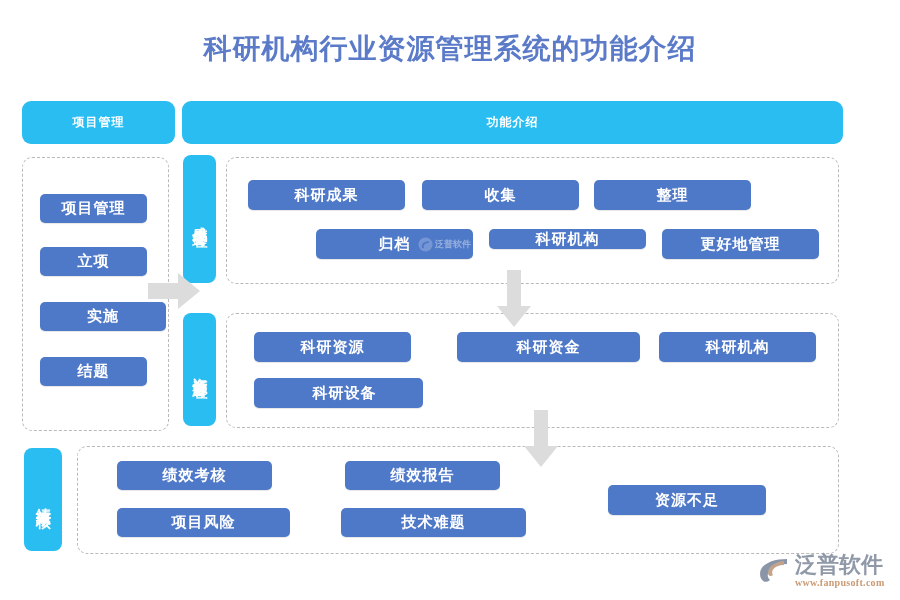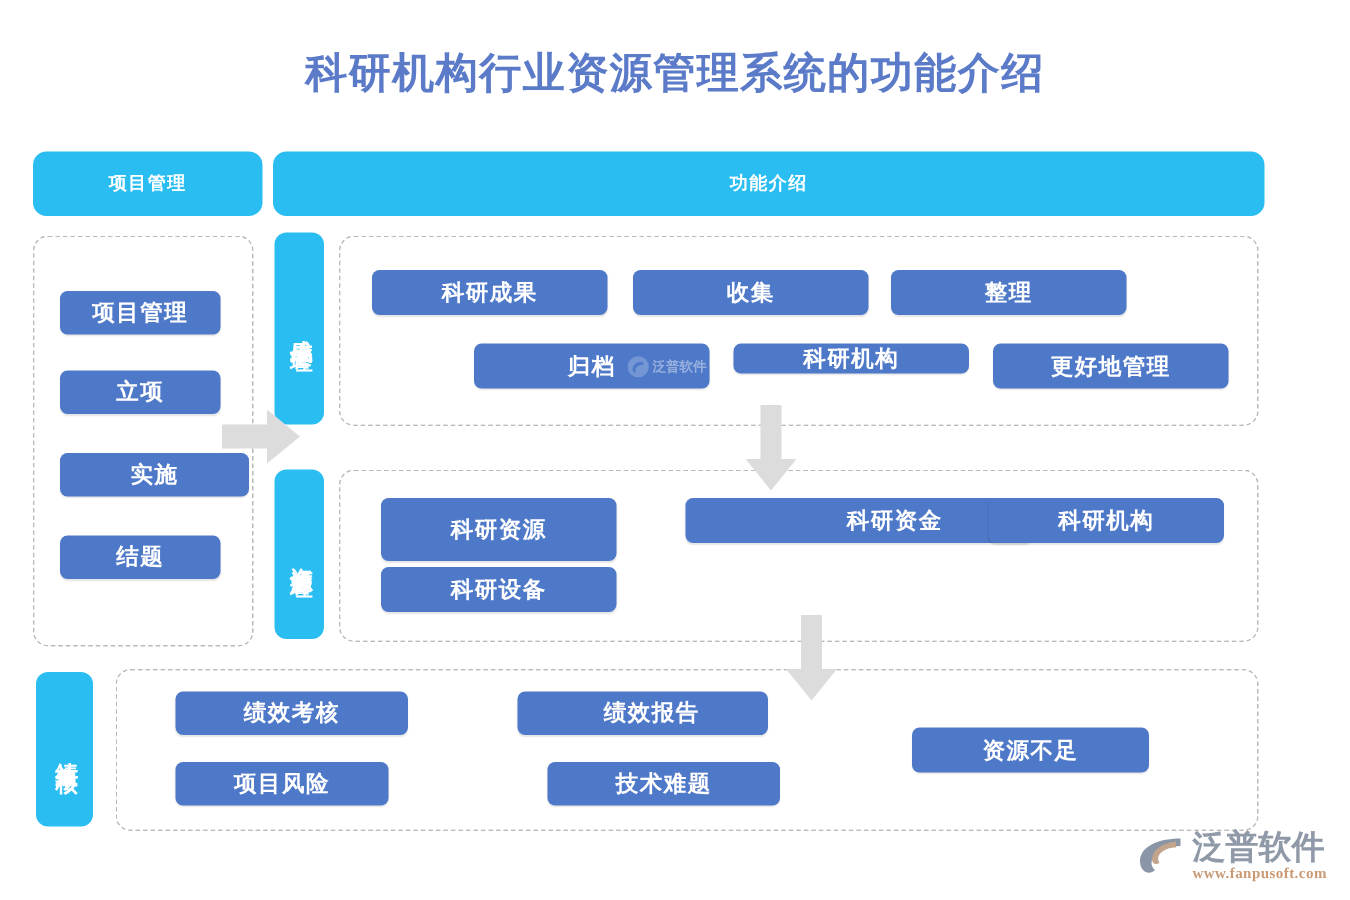--- a/index.html
+++ b/index.html
@@ -84,30 +84,30 @@
 
   
   #p-kycg{left:248px;top:180px;width:157px;height:30px;}
   #p-sj  {left:422px;top:180px;width:157px;height:30px;}
   #p-zl  {left:594px;top:180px;width:157px;height:30px;}
   #p-gd  {left:316px;top:229px;width:157px;height:30px;}
   #p-kyjg{left:489px;top:229px;width:157px;height:20px;}
   #p-ghdgl{left:662px;top:229px;width:157px;height:30px;}
 
   
-  #p-kyzy{left:254px;top:332px;width:157px;height:42px;}
-  #p-kyzj{left:457px;top:332px;width:183px;height:30px;padding-left:48px;}
+  #p-kyzy{left:254px;top:332px;width:157px;height:30px;}
+  #p-kyzj{left:457px;top:332px;width:183px;height:30px;}
   #p-kyry{left:659px;top:332px;width:157px;height:30px;}
-  #p-kysb{left:254px;top:378px;width:157px;height:30px;}
+  #p-kysb{left:254px;top:378px;width:157px;height:30px;padding-left:12px;}
 
   
   #p-jxkh {left:117px;top:461px;width:155px;height:29px;}
-  #p-jxbg {left:345px;top:461px;width:155px;height:29px;padding-left:12px;}
-  #p-xmfx {left:117px;top:508px;width:142px;height:29px;}
-  #p-jsnt {left:365px;top:508px;width:155px;height:29px;}
+  #p-jxbg {left:345px;top:461px;width:155px;height:29px;}
+  #p-xmfx {left:117px;top:508px;width:173px;height:29px;}
+  #p-jsnt {left:341px;top:508px;width:185px;height:29px;}
   #p-zybz {left:608px;top:485px;width:158px;height:30px;}
 
   
   .arrow-right{
     position:absolute;
     left:148px;top:272px;
     width:52px;height:38px;
   }
   .arrow-down{position:absolute;width:36px;height:58px;}
   #arr-down-1{left:496px;top:270px;}

